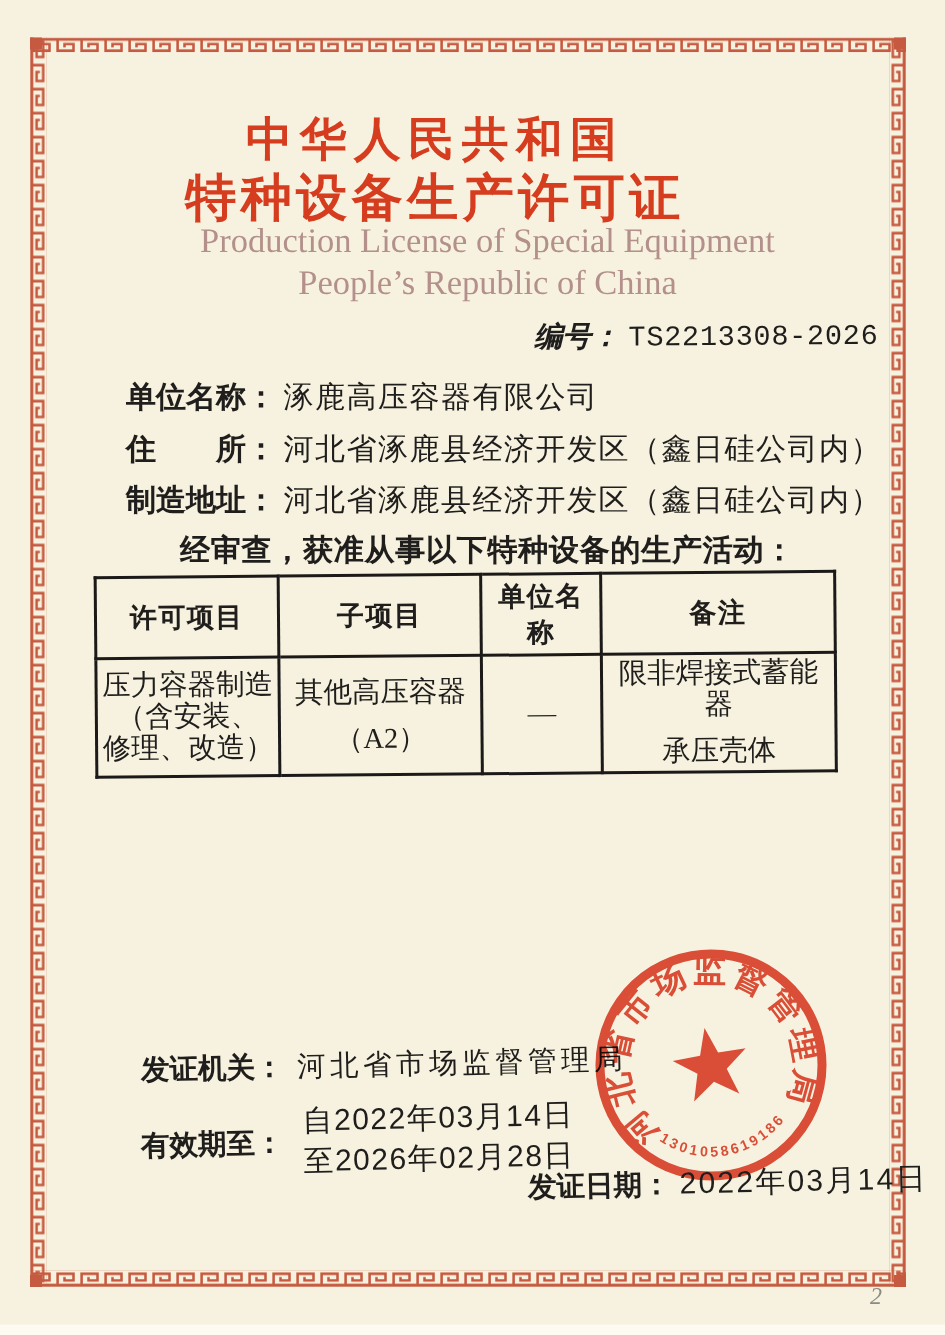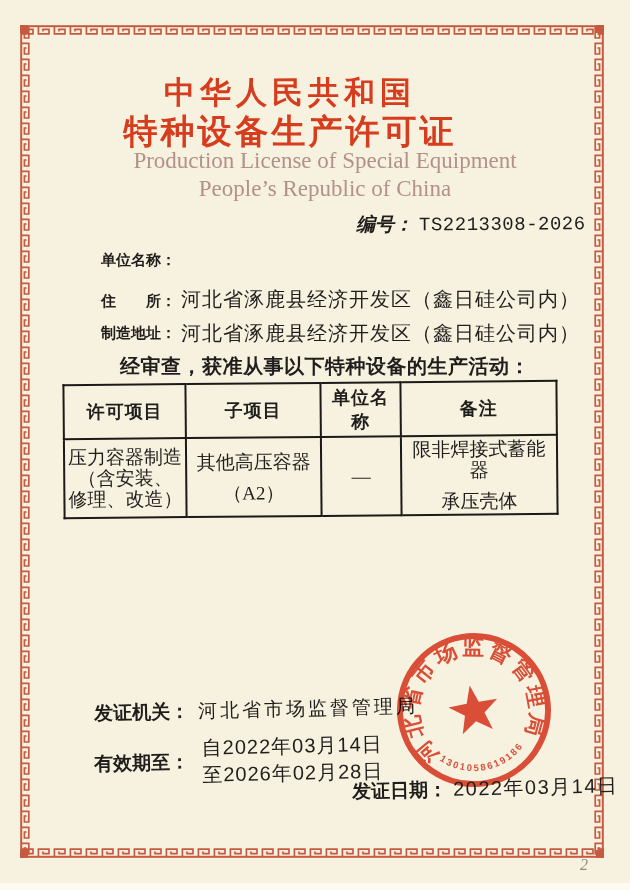--- a/index.html
+++ b/index.html
@@ -17,21 +17,21 @@
   #title2{top:109px;font-size:34px;letter-spacing:3px;}
   .subtitle-en{font-family:"Liberation Serif","DejaVu Serif",serif;color:#b3908b;font-size:23px;padding-left:35px;}
   #sub1{top:148px;}
   #sub2{top:176px;}
   
   #license-no{top:211px;left:356px;display:flex;align-items:baseline;gap:6px;transform:rotate(-0.4deg);}
   #license-no .lbl{font-size:19px;font-weight:bold;font-style:italic;}
   #license-no .val{font-family:"Liberation Mono","DejaVu Sans Mono",monospace;font-size:19px;letter-spacing:0.5px;}
   
   .field-row{left:84px;display:flex;gap:5px;align-items:baseline;}
-  .field-label{font-size:15px;font-weight:bold;white-space:pre;margin-left:17px;}
+  .field-label{font-size:20px;font-weight:bold;white-space:pre;}
   .field-value{font-family:"Liberation Serif","DejaVu Serif",serif;font-size:20px;letter-spacing:1px;}
   #field-0{top:251px;}
   #field-1{top:286px;}
   #field-2{top:320px;align-items:center;}
   #statement{left:84px;top:353px;font-size:20px;font-weight:bold;text-indent:36px;letter-spacing:0.5px;}
   
   #license-table{left:63px;top:382px;width:493px;border-collapse:collapse;table-layout:fixed;transform:rotate(-0.5deg);}
   #license-table th,#license-table td{border:2px solid #1b1a18;text-align:center;vertical-align:middle;padding:2px 2px;}
   #license-table th{height:32px;font-size:18px;font-weight:bold;letter-spacing:1px;}
   #license-table td{height:66px;font-family:"Liberation Serif","DejaVu Serif",serif;font-size:19px;line-height:21px;}
@@ -90,20 +90,21 @@
 <div id="sub1" class="abs center-band subtitle-en">Production License of Special Equipment</div>
 <div id="sub2" class="abs center-band subtitle-en">People’s Republic of China</div>
 
 <div id="license-no" class="abs">
   <span class="lbl">编号：</span>
   <span class="val">TS2213308-2026</span>
 </div>
 
 <div id="field-0" class="abs field-row">
   <span class="field-label">单位名称：</span>
+  <span class="field-value">涿鹿高压容器有限公司</span>
 </div>
 <div id="field-1" class="abs field-row">
   <span class="field-label">住　　所：</span>
   <span class="field-value">河北省涿鹿县经济开发区（鑫日硅公司内）</span>
 </div>
 <div id="field-2" class="abs field-row">
   <span class="field-label">制造地址：</span>
   <span class="field-value">河北省涿鹿县经济开发区（鑫日硅公司内）</span>
 </div>
 

